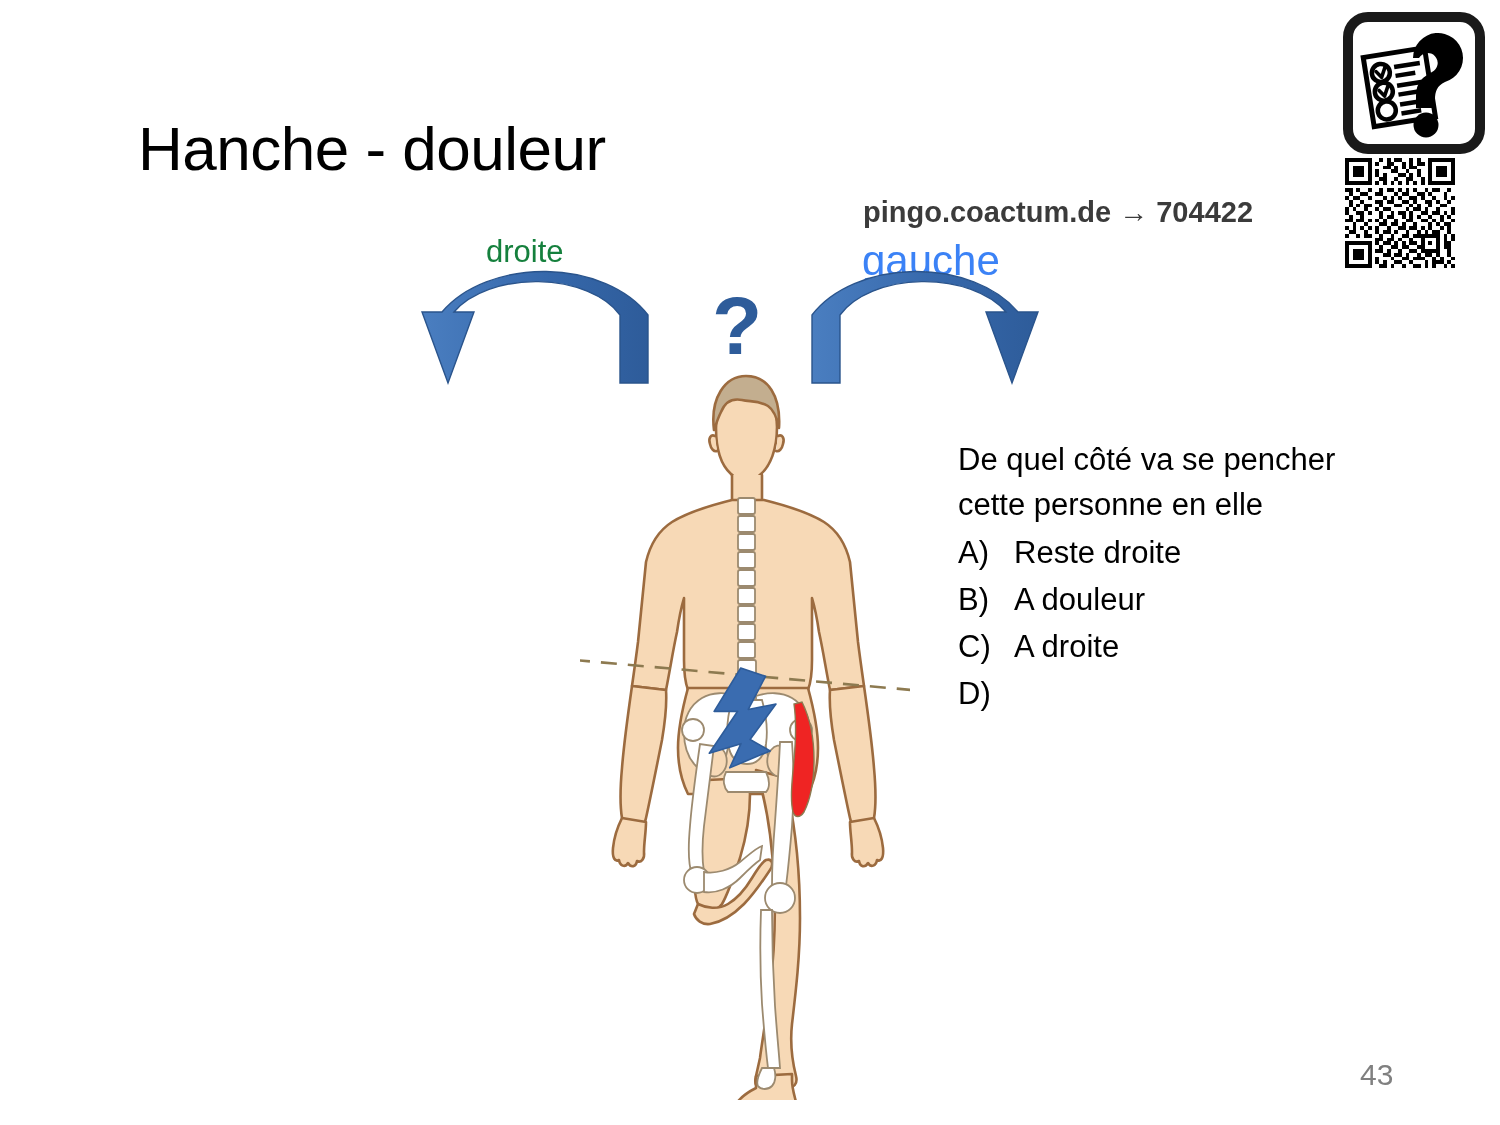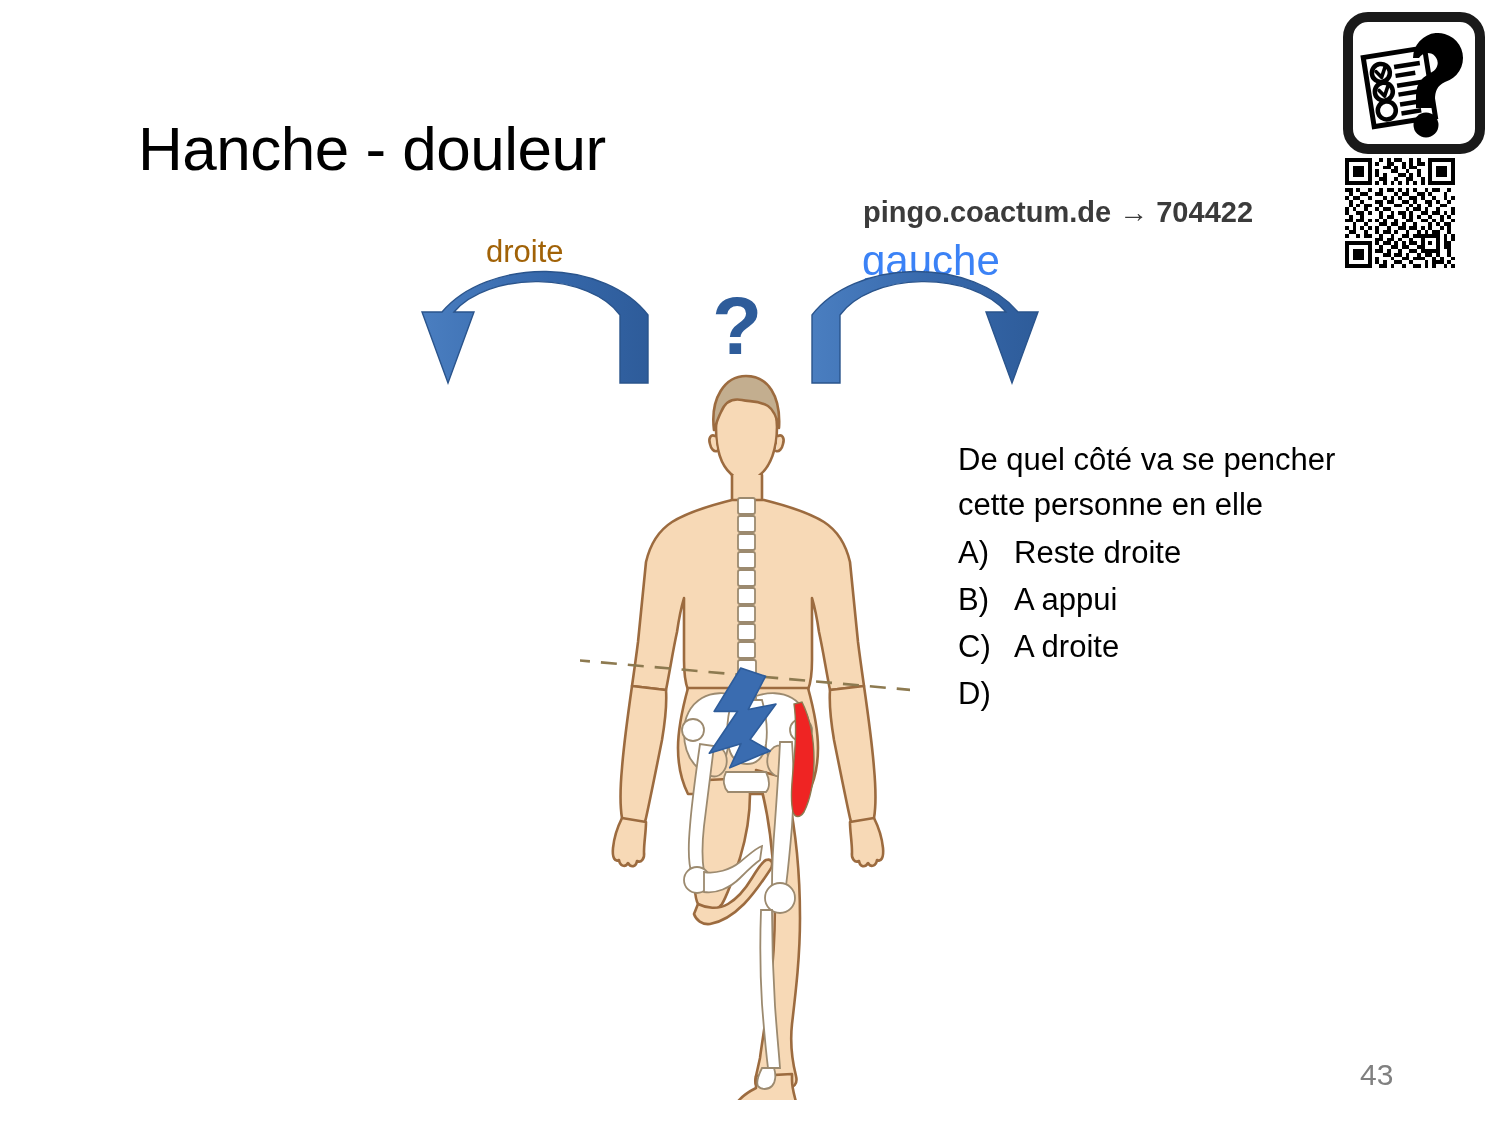--- a/index.html
+++ b/index.html
@@ -62,21 +62,21 @@
     white-space: nowrap;
     letter-spacing: 0px;
   }
 
   
   .lbl-droite {
     position: absolute;
     left: 486px;
     top: 234px;
     font-size: 31px;
-    color: #a16207;
+    color: #15803d;
   }
   .lbl-gauche {
     position: absolute;
     left: 862px;
     top: 237px;
     font-size: 42px;
     color: #3b82f6;
   }
 
   
@@ -652,21 +652,21 @@
       <div>De quel côté va se pencher</div>
       <div>cette personne en elle</div>
     </div>
     <div class="options">
       <div class="opt-row">
         <span class="opt-key">A)</span>
         <span class="opt-label">Reste droite</span>
       </div>
       <div class="opt-row">
         <span class="opt-key">B)</span>
-        <span class="opt-label">A appui</span>
+        <span class="opt-label">A douleur</span>
       </div>
       <div class="opt-row">
         <span class="opt-key">C)</span>
         <span class="opt-label">A droite</span>
       </div>
       <div class="opt-row">
         <span class="opt-key">D)</span>
       </div>
     </div>
   </div>

